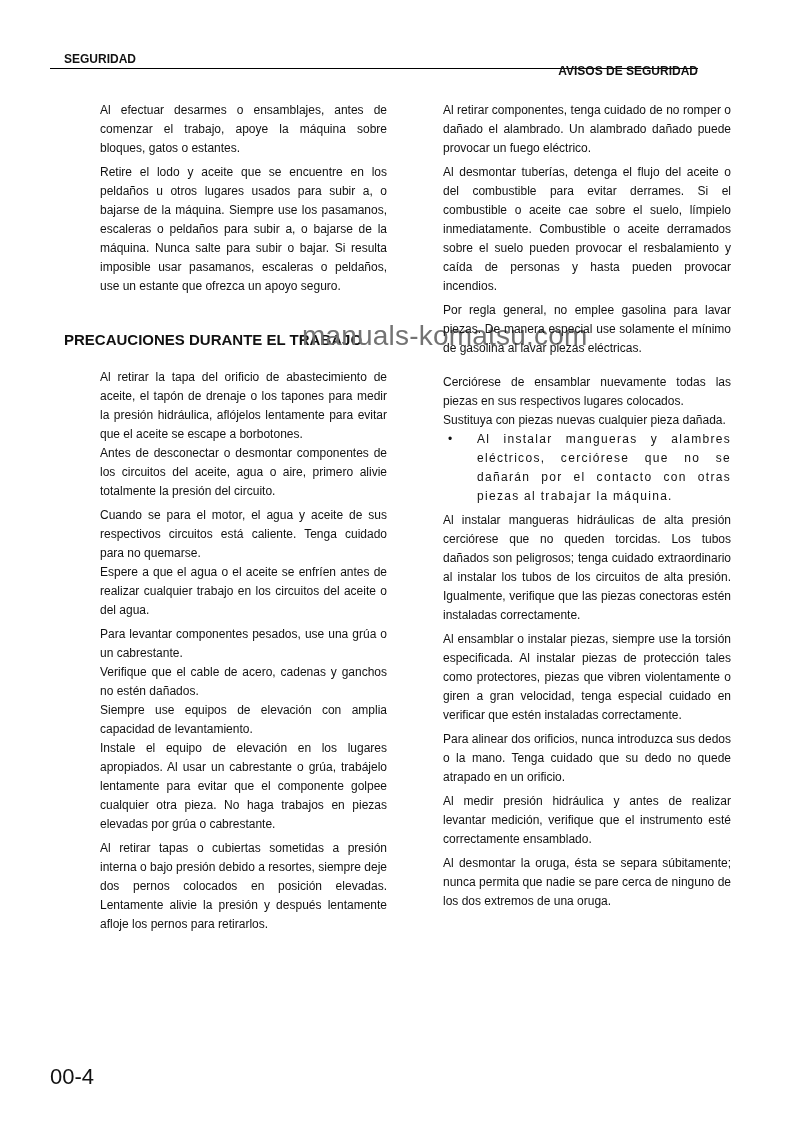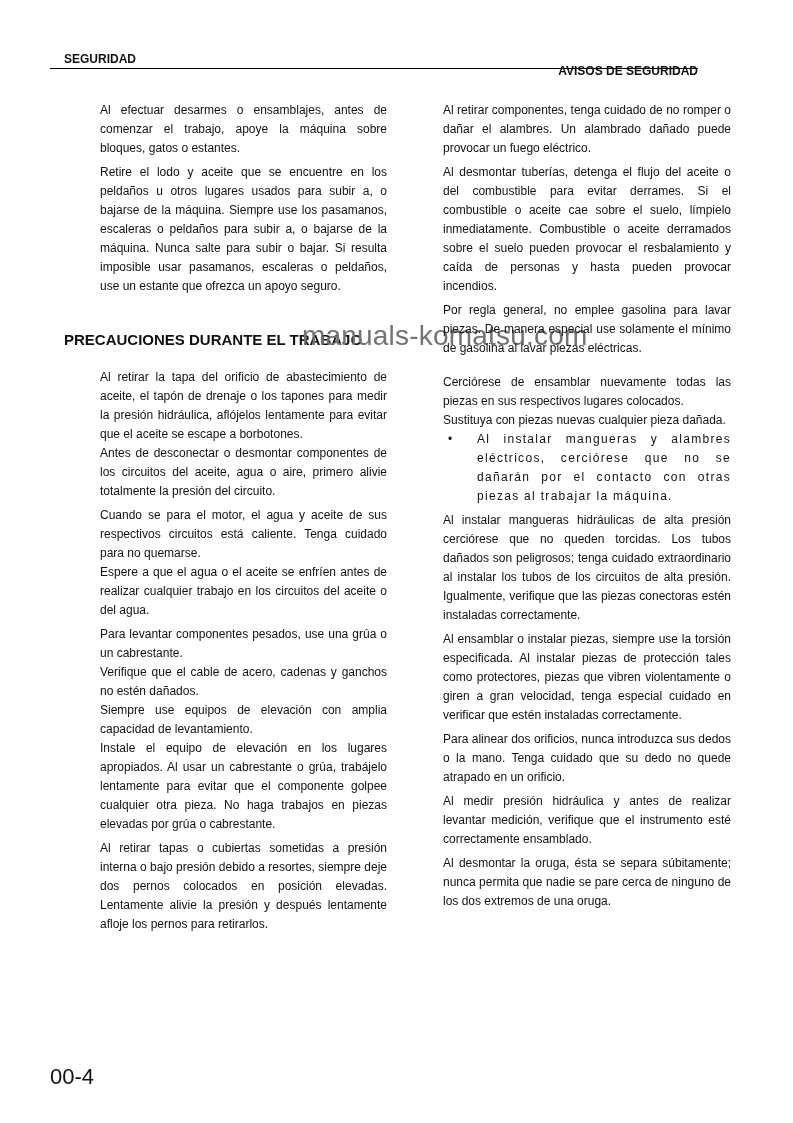--- a/index.html
+++ b/index.html
@@ -46,21 +46,21 @@
   <p class="tight">Cuando se para el motor, el agua y aceite de sus respectivos circuitos está caliente. Tenga cuidado para no quemarse.</p>
   <p>Espere a que el agua o el aceite se enfríen antes de realizar cualquier trabajo en los circuitos del aceite o del agua.</p>
   <p class="tight">Para levantar componentes pesados, use una grúa o un cabrestante.</p>
   <p class="tight">Verifique que el cable de acero, cadenas y ganchos no estén dañados.</p>
   <p class="tight">Siempre use equipos de elevación con amplia capacidad de levantamiento.</p>
   <p>Instale el equipo de elevación en los lugares apropiados. Al usar un cabrestante o grúa, trabájelo lentamente para evitar que el componente golpee cualquier otra pieza. No haga trabajos en piezas elevadas por grúa o cabrestante.</p>
   <p>Al retirar tapas o cubiertas sometidas a presión interna o bajo presión debido a resortes, siempre deje dos pernos colocados en posición elevadas. Lentamente alivie la presión y después lentamente afloje los pernos para retirarlos.</p>
 </div>
 
 <div class="col colR1">
-  <p>Al retirar componentes, tenga cuidado de no romper o dañar el alambres. Un alambrado dañado puede provocar un fuego eléctrico.</p>
+  <p>Al retirar componentes, tenga cuidado de no romper o dañado el alambrado. Un alambrado dañado puede provocar un fuego eléctrico.</p>
   <p>Al desmontar tuberías, detenga el flujo del aceite o del combustible para evitar derrames. Si el combustible o aceite cae sobre el suelo, límpielo inmediatamente. Combustible o aceite derramados sobre el suelo pueden provocar el resbalamiento y caída de personas y hasta pueden provocar incendios.</p>
   <p>Por regla general, no emplee gasolina para lavar piezas. De manera especial use solamente el mínimo de gasolina al lavar piezas eléctricas.</p>
 </div>
 
 <div class="col colR2">
   <p class="tight">Cerciórese de ensamblar nuevamente todas las piezas en sus respectivos lugares colocados.</p>
   <p class="tight">Sustituya con piezas nuevas cualquier pieza dañada.</p>
   <div class="bullet">
     <span class="dot">•</span>
     <span class="txt">Al instalar mangueras y alambres eléctricos, cerciórese que no se dañarán por el contacto con otras piezas al trabajar la máquina.</span>

